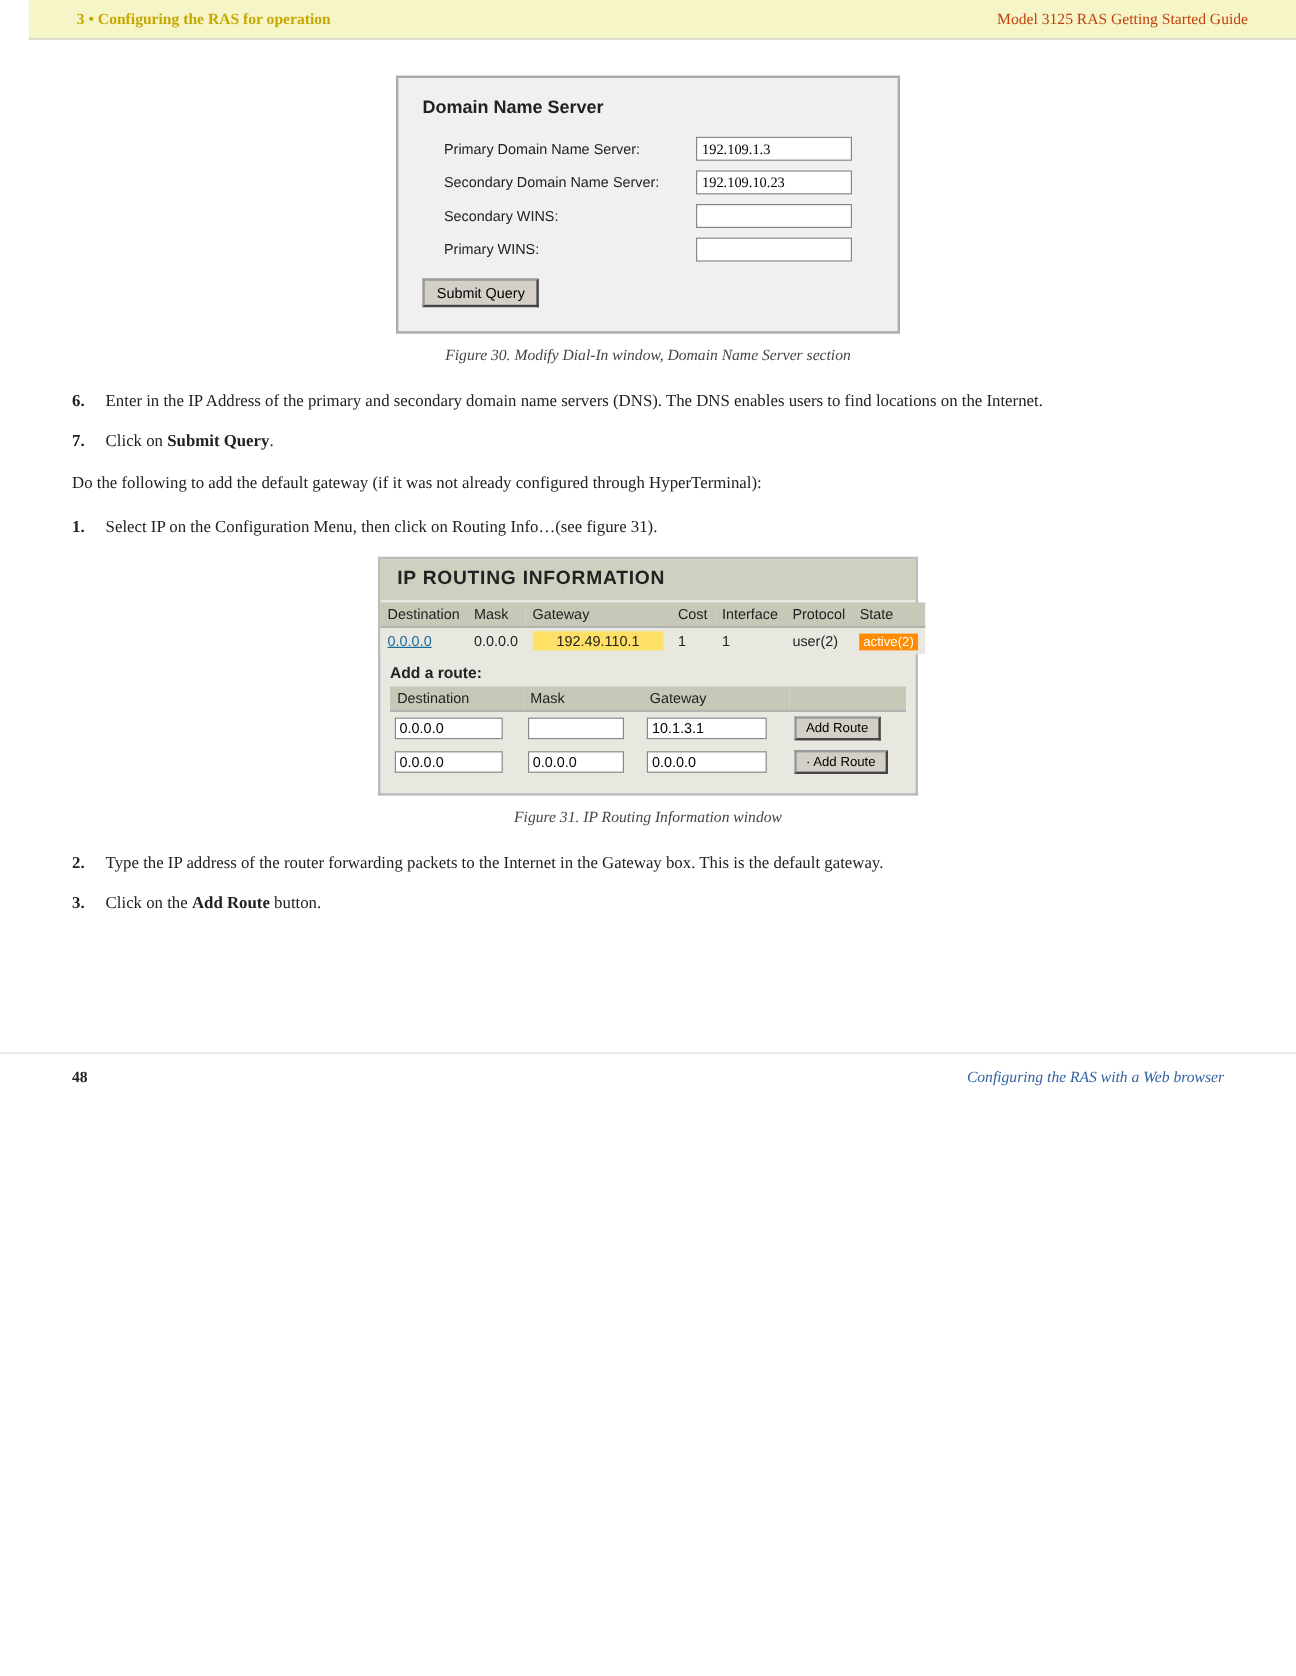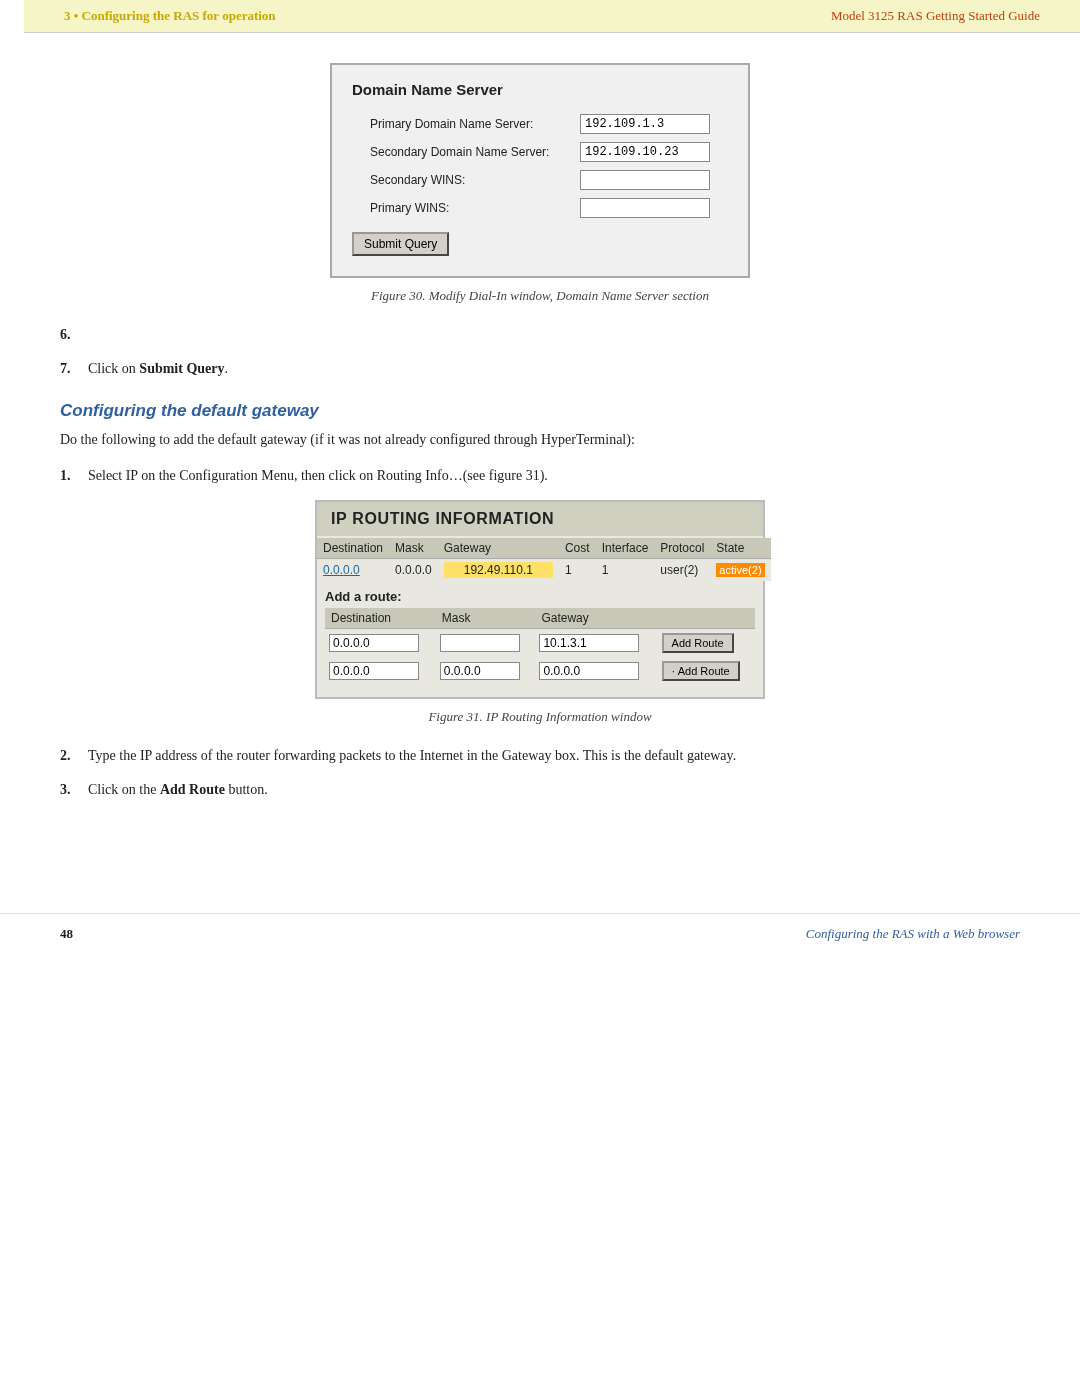--- a/index.html
+++ b/index.html
@@ -64,21 +64,21 @@
       min-width: 210px;
       font-size: 12px;
     }
     .dialog-input {
       border: 1px solid #888;
       background: #fff;
       padding: 1px 4px;
       font-size: 12px;
       width: 130px;
       height: 20px;
-      font-family: Liberation Mono, monospace;
+      font-family: Liberation Serif, serif;
     }
     .dialog-input-empty {
       border: 1px solid #888;
       background: #fff;
       padding: 1px 4px;
       font-size: 12px;
       width: 130px;
       height: 20px;
     }
     .submit-btn {
@@ -272,27 +272,27 @@
     </div>
     <div style="margin-top:8px;">
       <button class="submit-btn">Submit Query</button>
     </div>
   </div>
 
   <div class="figure-caption">Figure 30. Modify Dial-In window, Domain Name Server section</div>
 
   <div class="step-item">
     <span class="step-number-label">6.</span>
+    <span>Enter in the IP Address of the primary and secondary domain name servers (DNS). The DNS enables users to find locations on the Internet.</span>
   </div>
   <div class="step-item">
     <span class="step-number-label">7.</span>
     <span>Click on <span class="bold">Submit Query</span>.</span>
   </div>
 
-  <div class="section-heading">Configuring the default gateway</div>
   <div class="section-intro">Do the following to add the default gateway (if it was not already configured through HyperTerminal):</div>
 
   <div class="step-item">
     <span class="step-number-label">1.</span>
     <span>Select IP on the Configuration Menu, then click on Routing Info…(see figure 31).</span>
   </div>
 
   <div class="routing-box">
     <div class="routing-title">IP ROUTING INFORMATION</div>
 

